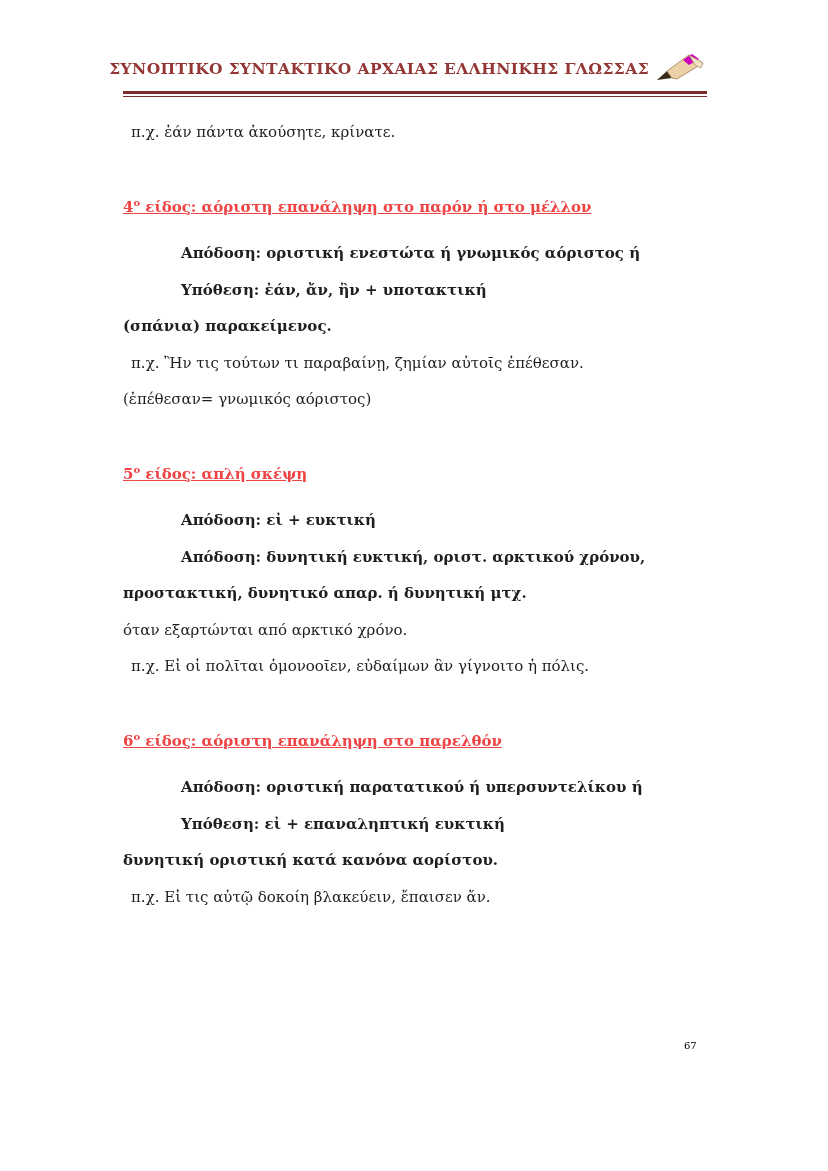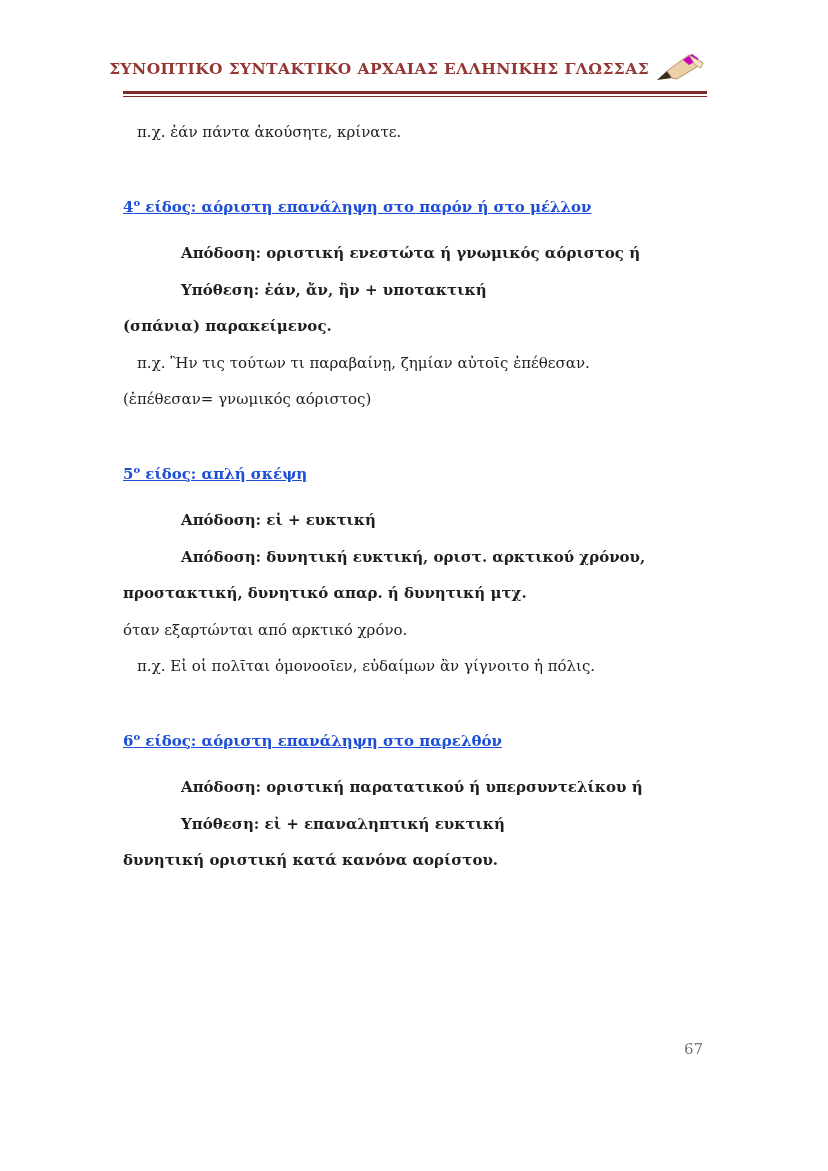--- a/index.html
+++ b/index.html
@@ -53,46 +53,46 @@
   
   .content {
     padding: 24px 100px 0 123px;
     font-size: 15px;
     line-height: 1.5;
   }
   .line {
     margin: 0 0 14px 0;
   }
   .bold { font-weight: bold; }
-  .ind-1 { margin-left: 14px; }
+  .ind-1 { margin-left: 8px; }
   .ind-2 { margin-left: 58px; }
   .ind-3 { }
   .section-heading {
     margin: 52px 0 24px 0;
     font-size: 15px;
     font-weight: bold;
-    color: #1d4ed8;
+    color: #ef4444;
   }
   .section-heading .heading-underline {
     text-decoration: underline;
   }
   .section-heading sup {
     font-size: 10px;
     line-height: 0;
   }
   .first-example {
     margin-bottom: 0;
   }
   
   .page-number {
     position: absolute;
     left: 684px;
     top: 1040px;
-    font-size: 15px;
-    color: #737373;
+    font-size: 10px;
+    color: #000000;
   }
 </style>
 </head>
 <body>
 
 <div class="page">
 
   <header class="doc-header">
     <div class="header-row">
       <h1 class="doc-title">ΣΥΝΟΠΤΙΚΟ ΣΥΝΤΑΚΤΙΚΟ ΑΡΧΑΙΑΣ ΕΛΛΗΝΙΚΗΣ ΓΛΩΣΣΑΣ</h1>
@@ -134,19 +134,20 @@
       <p class="line ind-1">π.χ. Εἰ οἱ πολῖται ὁμονοοῖεν, εὐδαίμων ἂν γίγνοιτο ἡ πόλις.</p>
     </section>
 
     <section>
       <h2 class="section-heading">
         <span class="heading-underline"><span>6</span><sup>ο</sup><span> είδος: αόριστη επανάληψη στο παρελθόν</span></span>
       </h2>
       <p class="line bold ind-2">Απόδοση: οριστική παρατατικού ή υπερσυντελίκου ή</p>
       <p class="line bold ind-2">Υπόθεση: εἰ + επαναληπτική ευκτική</p>
       <p class="line bold ind-3">δυνητική οριστική κατά κανόνα αορίστου.</p>
+      <p class="line ind-1">π.χ.  Εἰ τις αὐτῷ δοκοίη βλακεύειν, ἔπαισεν ἄν.</p>
     </section>
 
   </main>
 
   <span class="page-number">67</span>
 
 </div>
 
 </body></html>

